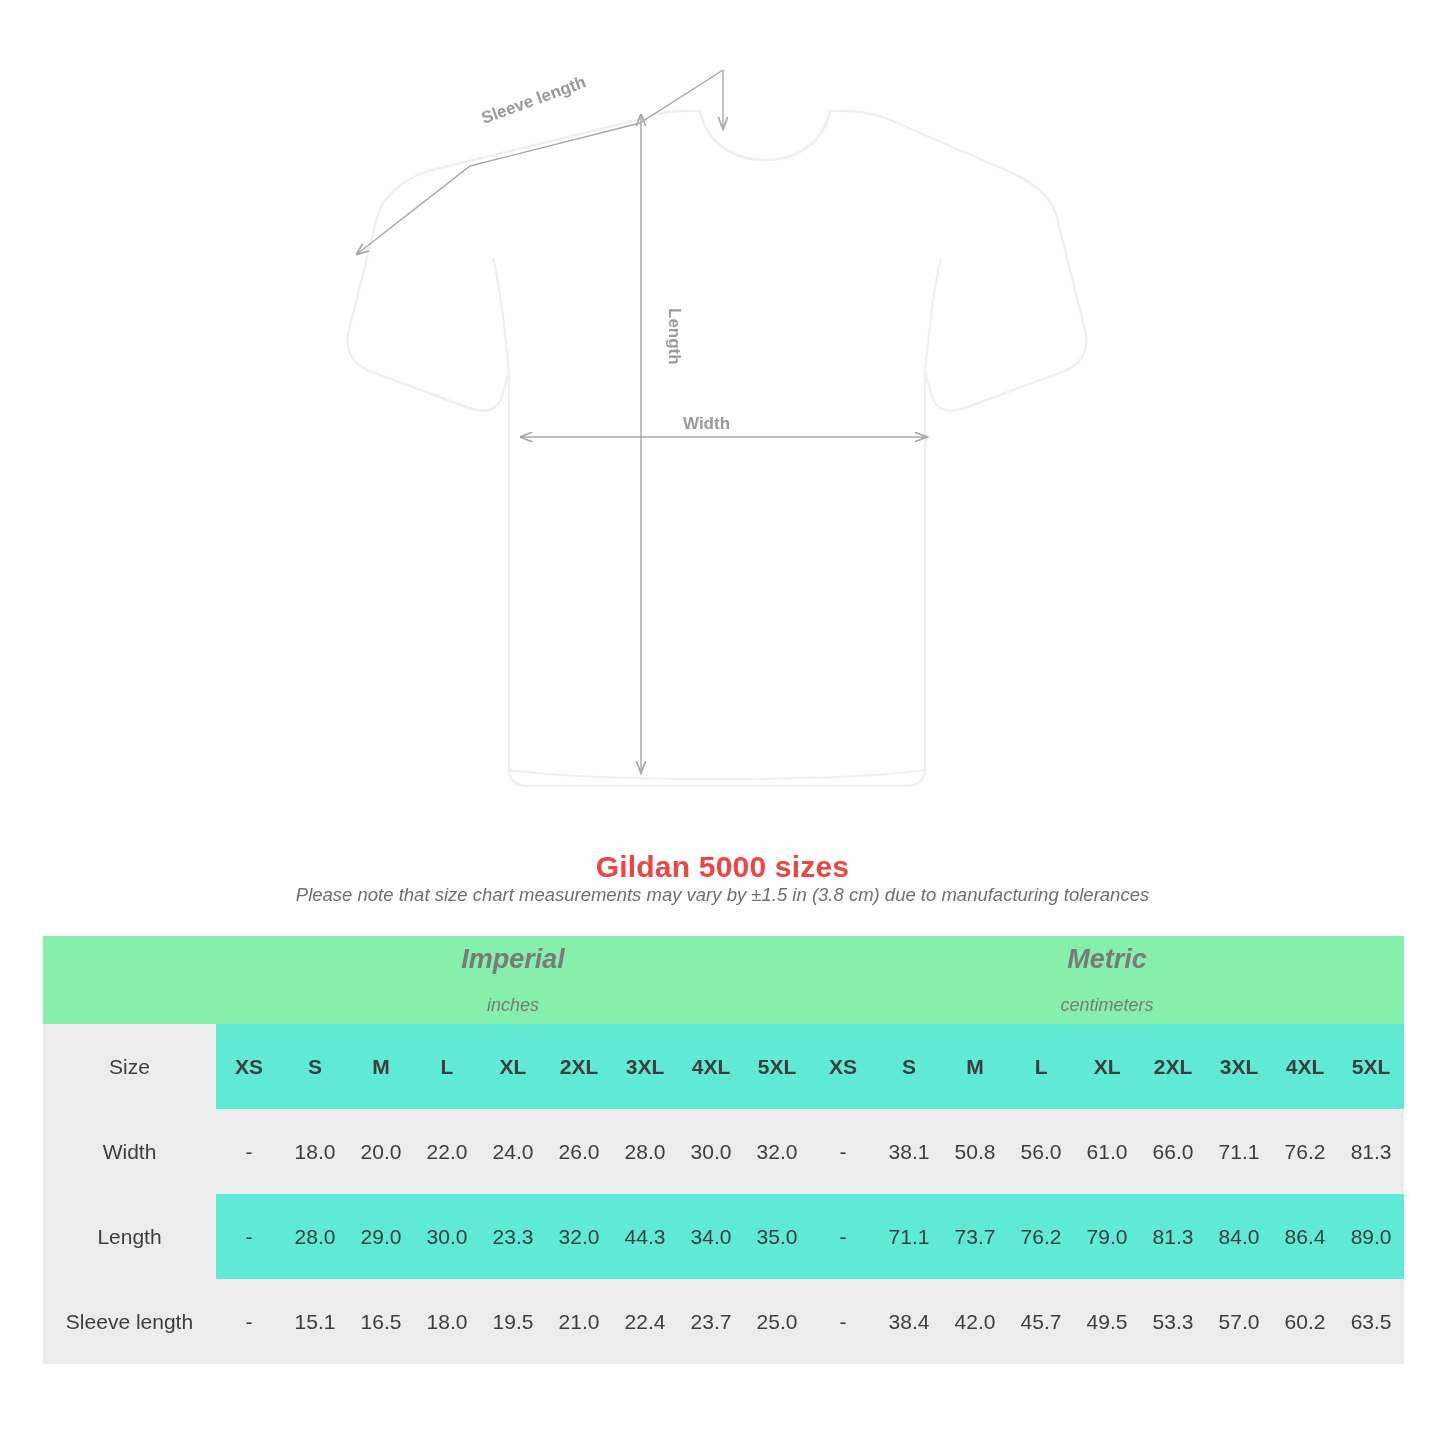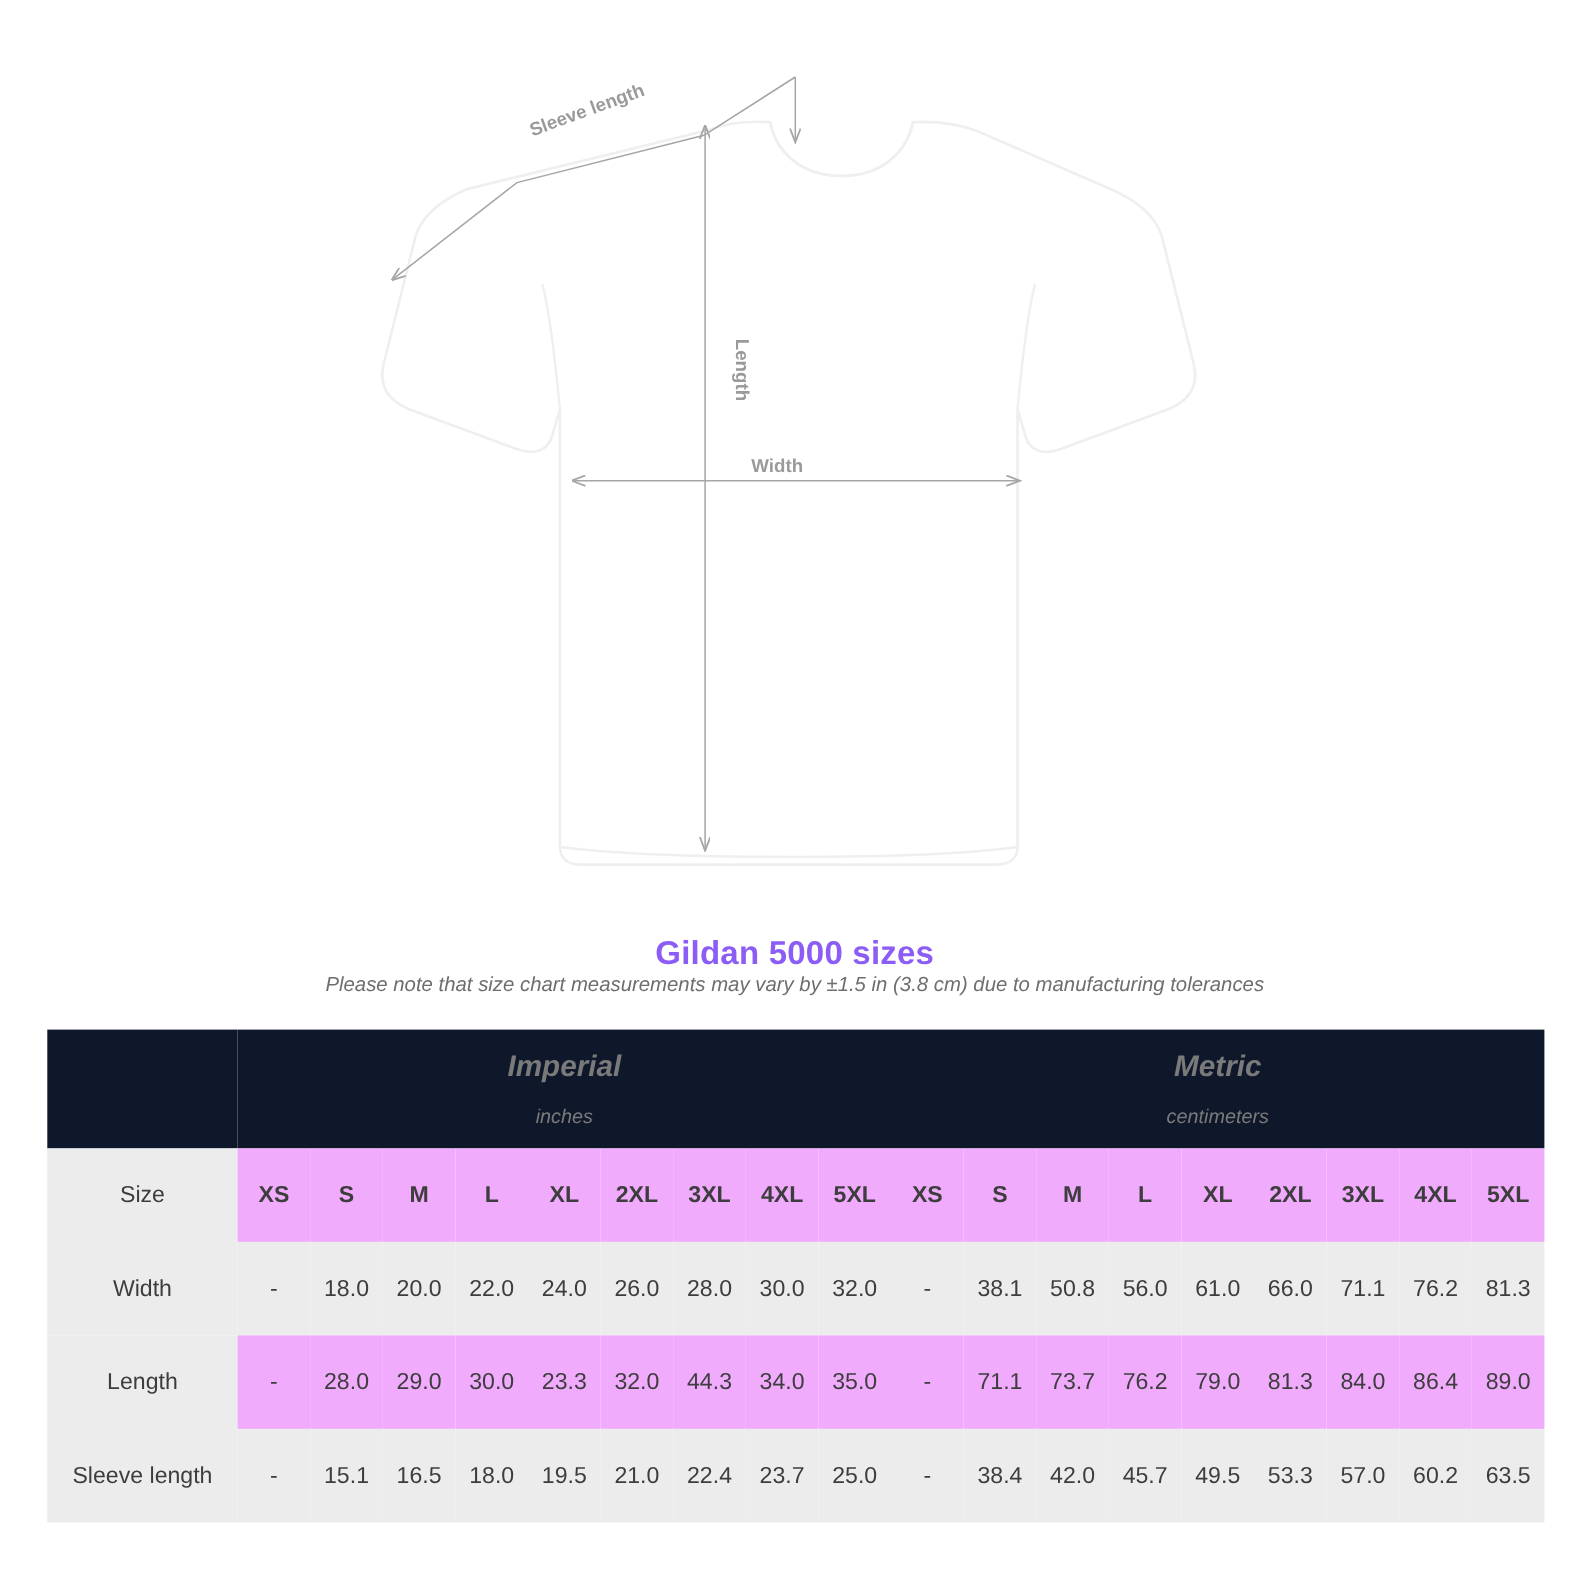--- a/index.html
+++ b/index.html
@@ -32,21 +32,21 @@
   }
 
   
   .title-block {
     text-align: center;
     margin-top: 20px;
   }
   .chart-title {
     font-size: 30px;
     font-weight: bold;
-    color: #8b5cf6;
+    color: #ef4444;
     letter-spacing: 0.2px;
   }
   .chart-note {
     margin-top: 0;
     font-size: 18.5px;
     font-style: italic;
     color: #6e6e6e;
   }
 
   
@@ -60,22 +60,22 @@
     table-layout: fixed;
   }
   table.size-table td,
   table.size-table th {
     border: none;
     text-align: center;
     vertical-align: middle;
   }
 
   .unit-head td {
-    background: #0f172a;
-    height: 108px;
+    background: #86efac;
+    height: 88px;
     padding: 0;
   }
   .unit-name {
     font-size: 27px;
     font-style: italic;
     font-weight: bold;
     color: #7a7a7a;
     line-height: 1.15;
   }
   .unit-sub {
@@ -83,21 +83,21 @@
     font-style: italic;
     color: #7a7a7a;
     margin-top: 20px;
   }
 
   .row-band td {
     height: 83px;
     font-size: 21px;
     color: #3d3d3d;
   }
-  .row-light td { background: #f0abfc; }
+  .row-light td { background: #5eead4; }
   .row-dark td  { background: #ececec; }
 
   .hdr-cell {
     font-weight: bold;
     font-size: 21px;
     color: #2e2e2e;
   }
   .label-cell {
     font-weight: normal;
     font-size: 21px;

